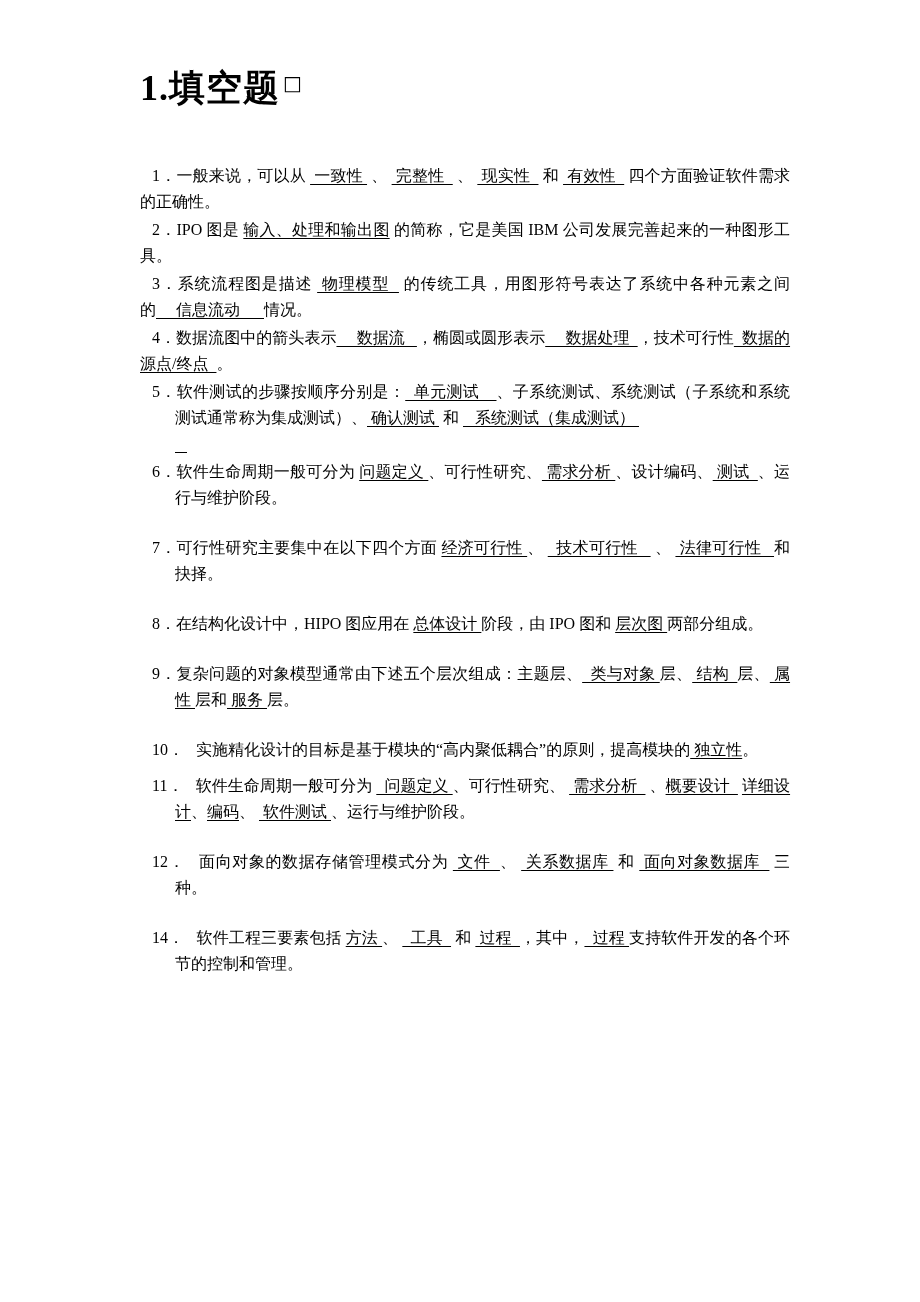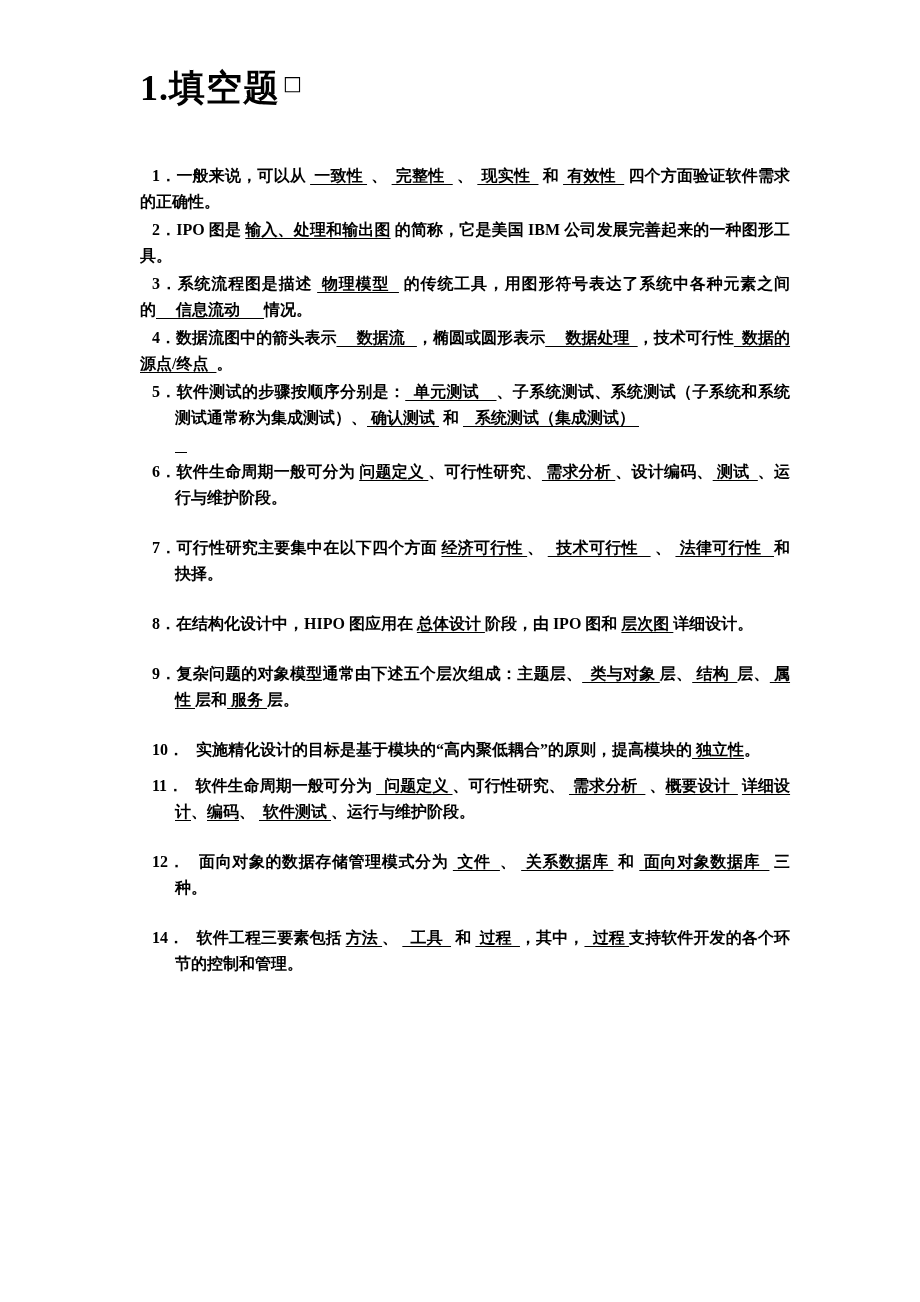--- a/index.html
+++ b/index.html
@@ -34,21 +34,20 @@
   }
   .q-body {
     width: 650px;
   }
   .q {
     margin: 2px 0 0 0;
     font-size: 16px;
     line-height: 26px;
     text-align: justify;
     word-break: break-all;
-    font-weight: bold;
   }
   .q.flush {
     text-indent: 12px;
   }
   .q.hang {
     padding-left: 35px;
     text-indent: -23px;
   }
   .q-6 { }
   .q-7, .q-8, .q-9, .q-10, .q-12, .q-13, .q-14 { margin-top: 24px; }
@@ -64,20 +63,20 @@
 <div class="page">
   <h1 class="doc-title"><span>1.填空题</span><span class="glyph-box">□</span></h1>
   <div class="q-body">
       <p class="q flush q-1"><span>1．一般来说，可以从 </span><span class="u">&nbsp;一致性&nbsp;</span><span> 、 </span><span class="u">&nbsp;完整性&nbsp;&nbsp;</span><span> 、 </span><span class="u">&nbsp;现实性&nbsp;&nbsp;</span><span> 和 </span><span class="u">&nbsp;有效性&nbsp;&nbsp;</span><span> 四个方面验证软件需求的正确性。</span></p>
       <p class="q flush q-2"><span>2．IPO 图是 </span><span class="u">输入、处理和输出图</span><span> 的简称，它是美国 IBM 公司发展完善起来的一种图形工具。</span></p>
       <p class="q flush q-3"><span>3．系统流程图是描述 </span><span class="u">&nbsp;物理模型&nbsp;&nbsp;</span><span> 的传统工具，用图形符号表达了系统中各种元素之间的</span><span class="u">&nbsp;&nbsp;&nbsp;&nbsp;&nbsp;信息流动&nbsp;&nbsp;&nbsp;&nbsp;&nbsp;&nbsp;</span><span>情况。</span></p>
       <p class="q flush q-4"><span>4．数据流图中的箭头表示</span><span class="u">&nbsp;&nbsp;&nbsp;&nbsp;&nbsp;数据流&nbsp;&nbsp;&nbsp;</span><span>，椭圆或圆形表示</span><span class="u">&nbsp;&nbsp;&nbsp;&nbsp;&nbsp;数据处理&nbsp;&nbsp;</span><span>，技术可行性</span><span class="u">&nbsp;&nbsp;数据的源点/终点&nbsp;&nbsp;</span><span>。</span></p>
       <p class="q hang q-5"><span>5．软件测试的步骤按顺序分别是：</span><span class="u">&nbsp;&nbsp;单元测试&nbsp;&nbsp;&nbsp;&nbsp;</span><span>、子系统测试、系统测试（子系统和系统测试通常称为集成测试）、</span><span class="u">&nbsp;确认测试&nbsp;</span><span> 和 </span><span class="u">&nbsp;&nbsp;&nbsp;系统测试（集成测试）&nbsp;</span><br><span class="u">&nbsp;&nbsp;&nbsp;</span></p>
       <p class="q hang q-6"><span>6．软件生命周期一般可分为 </span><span class="u">问题定义&nbsp;</span><span>、可行性研究、</span><span class="u">&nbsp;需求分析&nbsp;</span><span>、设计编码、</span><span class="u">&nbsp;测试&nbsp;&nbsp;</span><span>、运行与维护阶段。</span></p>
       <p class="q hang q-7"><span>7．可行性研究主要集中在以下四个方面 </span><span class="u">经济可行性&nbsp;</span><span>、 </span><span class="u">&nbsp;&nbsp;技术可行性&nbsp;&nbsp;&nbsp;</span><span> 、 </span><span class="u">&nbsp;法律可行性&nbsp;&nbsp;&nbsp;</span><span>和抉择。</span></p>
-      <p class="q hang q-8"><span>8．在结构化设计中，HIPO 图应用在 </span><span class="u">总体设计&nbsp;</span><span>阶段，由 IPO 图和 </span><span class="u">层次图&nbsp;</span><span>详细设计。</span></p>
+      <p class="q hang q-8"><span>8．在结构化设计中，HIPO 图应用在 </span><span class="u">总体设计&nbsp;</span><span>阶段，由 IPO 图和 </span><span class="u">层次图&nbsp;</span><span>两部分组成。</span></p>
       <p class="q hang q-9"><span>9．复杂问题的对象模型通常由下述五个层次组成：主题层、</span><span class="u">&nbsp;&nbsp;类与对象&nbsp;</span><span>层、</span><span class="u">&nbsp;结构&nbsp;&nbsp;</span><span>层、</span><span class="u">&nbsp;属性&nbsp;</span><span>层和</span><span class="u">&nbsp;服务&nbsp;</span><span>层。</span></p>
       <p class="q hang q-10"><span>10．&nbsp;&nbsp;&nbsp;实施精化设计的目标是基于模块的“高内聚低耦合”的原则，提高模块的</span><span class="u">&nbsp;独立性</span><span>。</span></p>
       <p class="q hang q-11"><span>11．&nbsp;&nbsp;&nbsp;软件生命周期一般可分为 </span><span class="u">&nbsp;&nbsp;问题定义&nbsp;</span><span>、可行性研究、 </span><span class="u">&nbsp;需求分析&nbsp;&nbsp;</span><span> 、</span><span class="u">概要设计&nbsp;&nbsp;</span><span> </span><span class="u">详细设计</span><span>、</span><span class="u">编码</span><span>、 </span><span class="u">&nbsp;软件测试&nbsp;</span><span>、运行与维护阶段。</span></p>
       <p class="q hang q-12"><span>12．&nbsp;&nbsp;&nbsp;面向对象的数据存储管理模式分为 </span><span class="u">&nbsp;文件&nbsp;&nbsp;</span><span>、 </span><span class="u">&nbsp;关系数据库&nbsp;</span><span> 和 </span><span class="u">&nbsp;面向对象数据库&nbsp;&nbsp;</span><span>&nbsp;三种。</span></p>
       <p class="q hang q-14"><span>14．&nbsp;&nbsp;&nbsp;软件工程三要素包括 </span><span class="u">方法&nbsp;</span><span>、 </span><span class="u">&nbsp;&nbsp;工具&nbsp;&nbsp;</span><span> 和 </span><span class="u">&nbsp;过程&nbsp;&nbsp;</span><span>，其中，</span><span class="u">&nbsp;&nbsp;过程&nbsp;</span><span>支持软件开发的各个环节的控制和管理。</span></p>
     </div>
 </div>
 
 </body></html>

